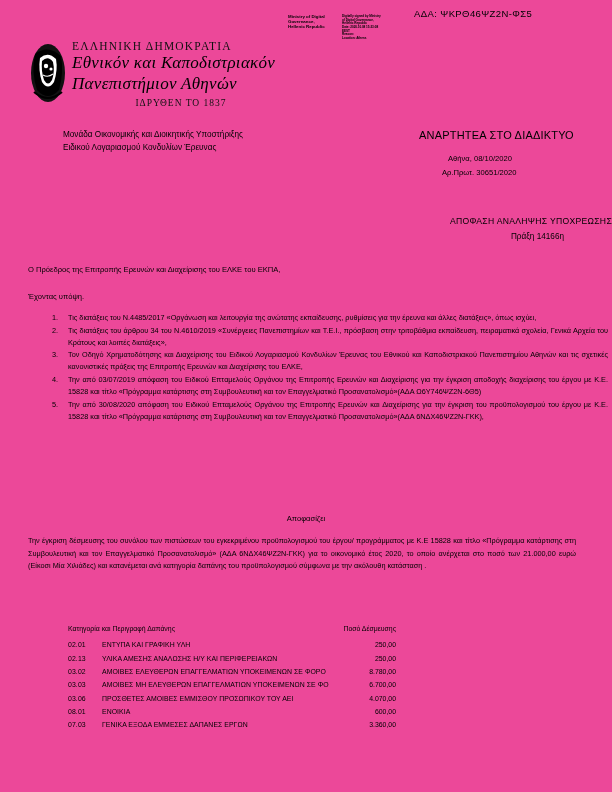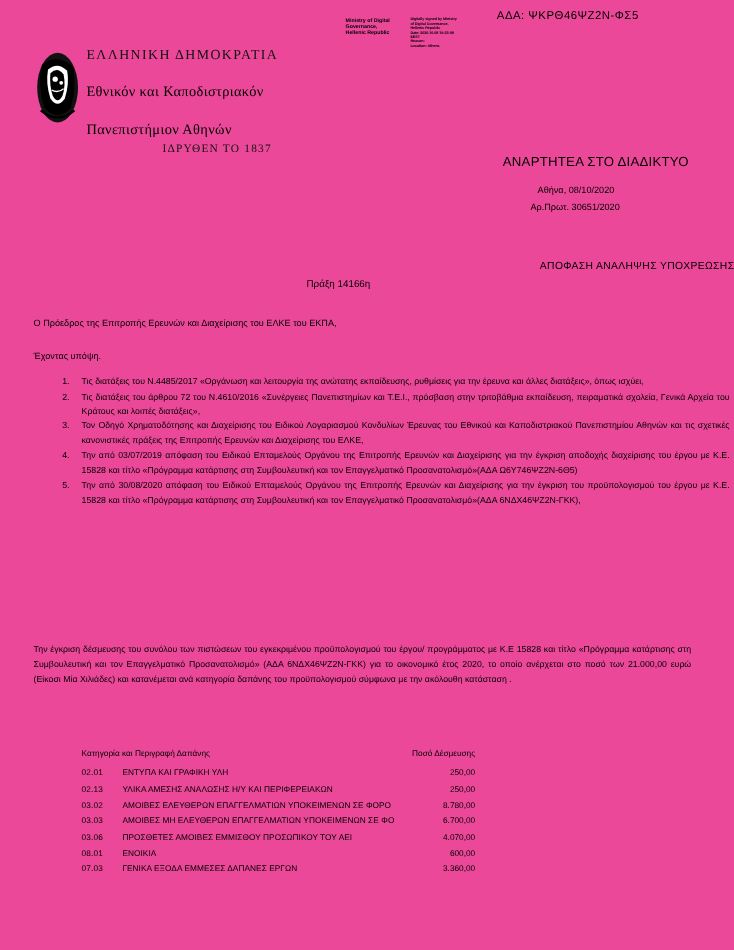--- a/index.html
+++ b/index.html
@@ -71,24 +71,25 @@
     width: 250px;
   }
   .lh-line1 {
     font-family: "Liberation Serif", serif;
     font-size: 11.5px;
     letter-spacing: 1.2px;
     color: #111;
   }
   .lh-line2, .lh-line3 {
     font-family: "Liberation Serif", serif;
-    font-size: 12px;
+    font-size: 17px;
     letter-spacing: 0.3px;
-    margin-top: 17px;
+    margin-top: 1px;
     color: #000;
+    font-style: italic;
   }
   .lh-line4 {
     font-family: "Liberation Serif", serif;
     font-size: 9.5px;
     letter-spacing: 1px;
     margin-top: 4px;
     text-align: center;
     width: 218px;
     color: #111;
   }
@@ -132,21 +133,21 @@
     width: 612px;
     text-align: right;
     font-size: 8.6px;
     letter-spacing: 0.3px;
   }
   .doc-subtitle {
     position: absolute;
     top: 232px;
     left: 0;
     width: 564px;
-    text-align: center;
+    text-align: right;
     font-size: 8.2px;
   }
 
   
   .intro {
     position: absolute;
     top: 265px;
     left: 28px;
     font-size: 7.6px;
   }
@@ -255,39 +256,44 @@
     <path d="M8 50 Q22 62 36 50" stroke="#000" stroke-width="2" fill="none"></path>
   </svg>
 
   <div class="lh">
     <div class="lh-line1">ΕΛΛΗΝΙΚΗ ΔΗΜΟΚΡΑΤΙΑ</div>
     <div class="lh-line2">Εθνικόν και Καποδιστριακόν</div>
     <div class="lh-line3">Πανεπιστήμιον Αθηνών</div>
     <div class="lh-line4">ΙΔΡΥΘΕΝ ΤΟ 1837</div>
   </div>
 
+  <div class="unit">
+    <div>Μονάδα Οικονομικής και Διοικητικής Υποστήριξης</div>
+    <div>Ειδικού Λογαριασμού Κονδυλίων Έρευνας</div>
+  </div>
 
   <div class="meta-anart">ΑΝΑΡΤΗΤΕΑ ΣΤΟ ΔΙΑΔΙΚΤΥΟ</div>
   <div class="meta-city">Αθήνα, 08/10/2020</div>
   <div class="meta-prot">Αρ.Πρωτ. 30651/2020</div>
 
   <div class="doc-title">ΑΠΟΦΑΣΗ ΑΝΑΛΗΨΗΣ ΥΠΟΧΡΕΩΣΗΣ</div>
   <div class="doc-subtitle">Πράξη 14166η</div>
 
   <div class="intro">Ο Πρόεδρος της Επιτροπής Ερευνών και Διαχείρισης του ΕΛΚΕ του ΕΚΠΑ,</div>
   <div class="having">Έχοντας υπόψη.</div>
 
   <ol class="clauses">
     <li>Τις διατάξεις του Ν.4485/2017 «Οργάνωση και λειτουργία της ανώτατης εκπαίδευσης, ρυθμίσεις για την έρευνα και άλλες διατάξεις», όπως ισχύει,</li>
-    <li>Τις διατάξεις του άρθρου 72 του Ν.4610/2016 «Συνέργειες Πανεπιστημίων και Τ.Ε.Ι., πρόσβαση στην τριτοβάθμια εκπαίδευση, πειραματικά σχολεία, Γενικά Αρχεία του Κράτους και λοιπές διατάξεις»,</li>
+    <li>Τις διατάξεις του άρθρου 34 του Ν.4610/2019 «Συνέργειες Πανεπιστημίων και Τ.Ε.Ι., πρόσβαση στην τριτοβάθμια εκπαίδευση, πειραματικά σχολεία, Γενικά Αρχεία του Κράτους και λοιπές διατάξεις»,</li>
     <li>Τον Οδηγό Χρηματοδότησης και Διαχείρισης του Ειδικού Λογαριασμού Κονδυλίων Έρευνας του Εθνικού και Καποδιστριακού Πανεπιστημίου Αθηνών και τις σχετικές κανονιστικές πράξεις της Επιτροπής Ερευνών και Διαχείρισης του ΕΛΚΕ,</li>
     <li>Την από 03/07/2019 απόφαση του Ειδικού Επταμελούς Οργάνου της Επιτροπής Ερευνών και Διαχείρισης για την έγκριση αποδοχής διαχείρισης του έργου με Κ.Ε. 15828 και τίτλο «Πρόγραμμα κατάρτισης στη Συμβουλευτική και τον Επαγγελματικό Προσανατολισμό»(ΑΔΑ Ω6Υ746ΨΖ2Ν-6Θ5)</li>
     <li>Την από 30/08/2020 απόφαση του Ειδικού Επταμελούς Οργάνου της Επιτροπής Ερευνών και Διαχείρισης για την έγκριση του προϋπολογισμού του έργου με Κ.Ε. 15828 και τίτλο «Πρόγραμμα κατάρτισης στη Συμβουλευτική και τον Επαγγελματικό Προσανατολισμό»(ΑΔΑ 6ΝΔΧ46ΨΖ2Ν-ΓΚΚ),</li>
   </ol>
 
+  <div class="decides">Αποφασίζει</div>
   <div class="body-para">Την έγκριση δέσμευσης του συνόλου των πιστώσεων του εγκεκριμένου προϋπολογισμού του έργου/ προγράμματος με Κ.Ε 15828 και τίτλο «Πρόγραμμα κατάρτισης στη Συμβουλευτική και τον Επαγγελματικό Προσανατολισμό» (ΑΔΑ 6ΝΔΧ46ΨΖ2Ν-ΓΚΚ) για το οικονομικό έτος 2020, το οποίο ανέρχεται στο ποσό των 21.000,00 ευρώ (Είκοσι Μία Χιλιάδες) και κατανέμεται ανά κατηγορία δαπάνης του προϋπολογισμού σύμφωνα με την ακόλουθη κατάσταση .</div>
 
   <table class="tbl">
     <thead>
       <tr>
         <th class="h-cat" colspan="2">Κατηγορία και Περιγραφή Δαπάνης</th>
         <th class="h-amt">Ποσό Δέσμευσης</th>
       </tr>
     </thead>
     <tbody>

